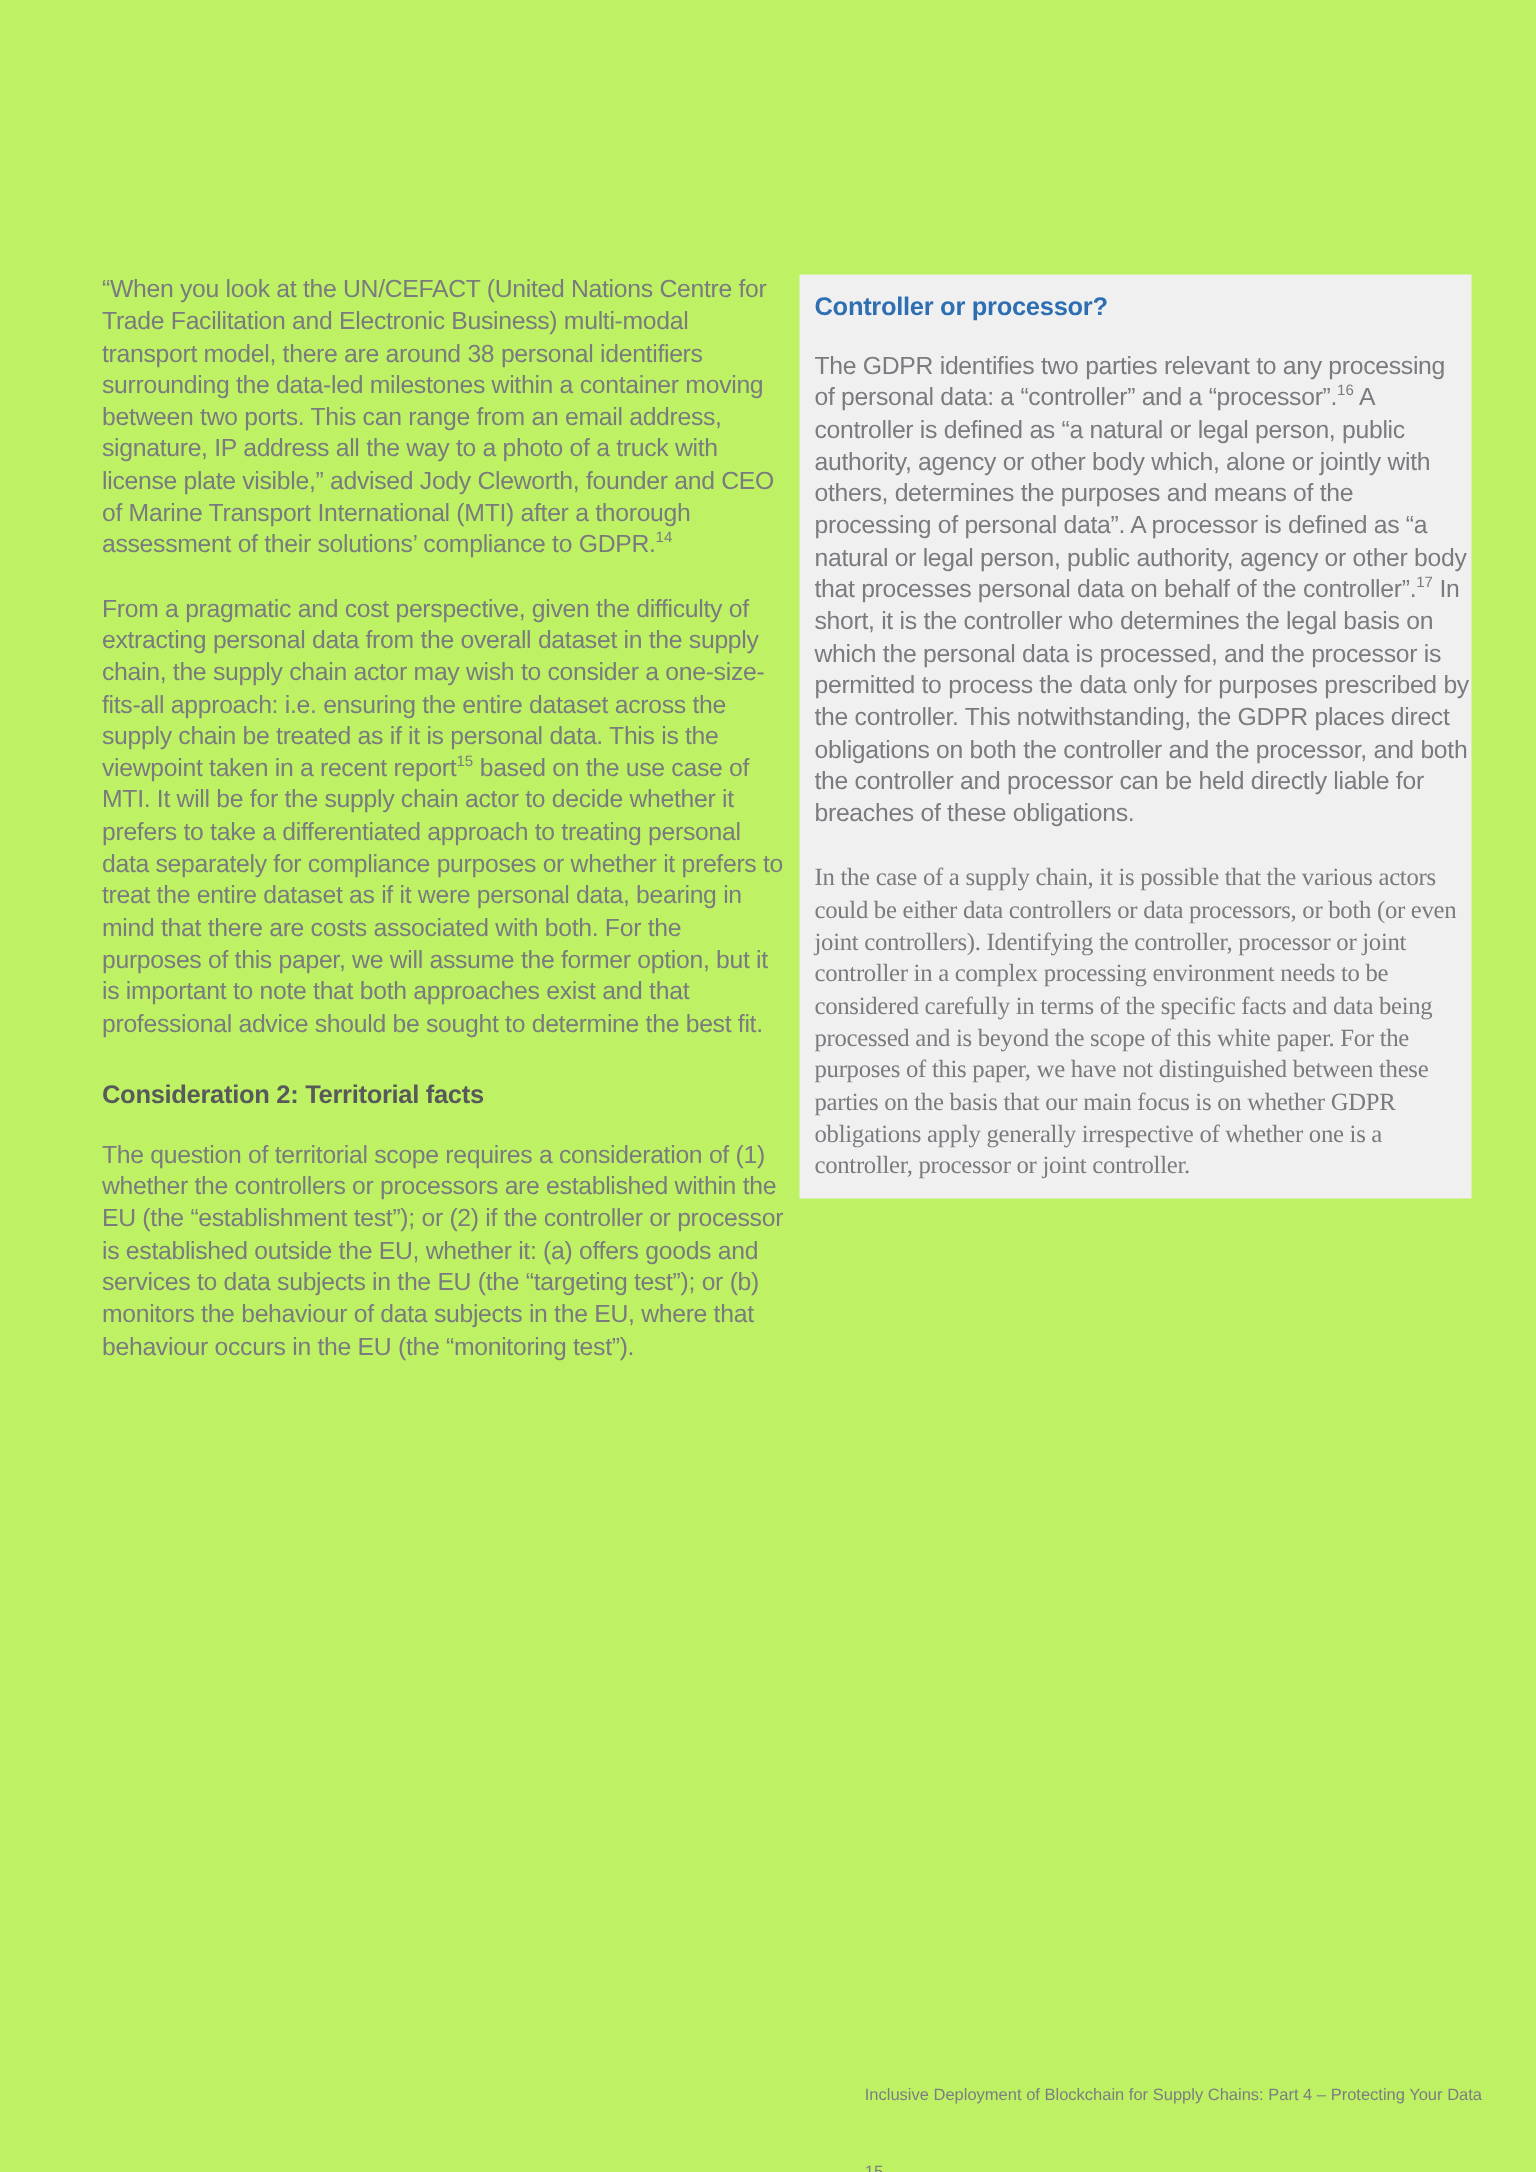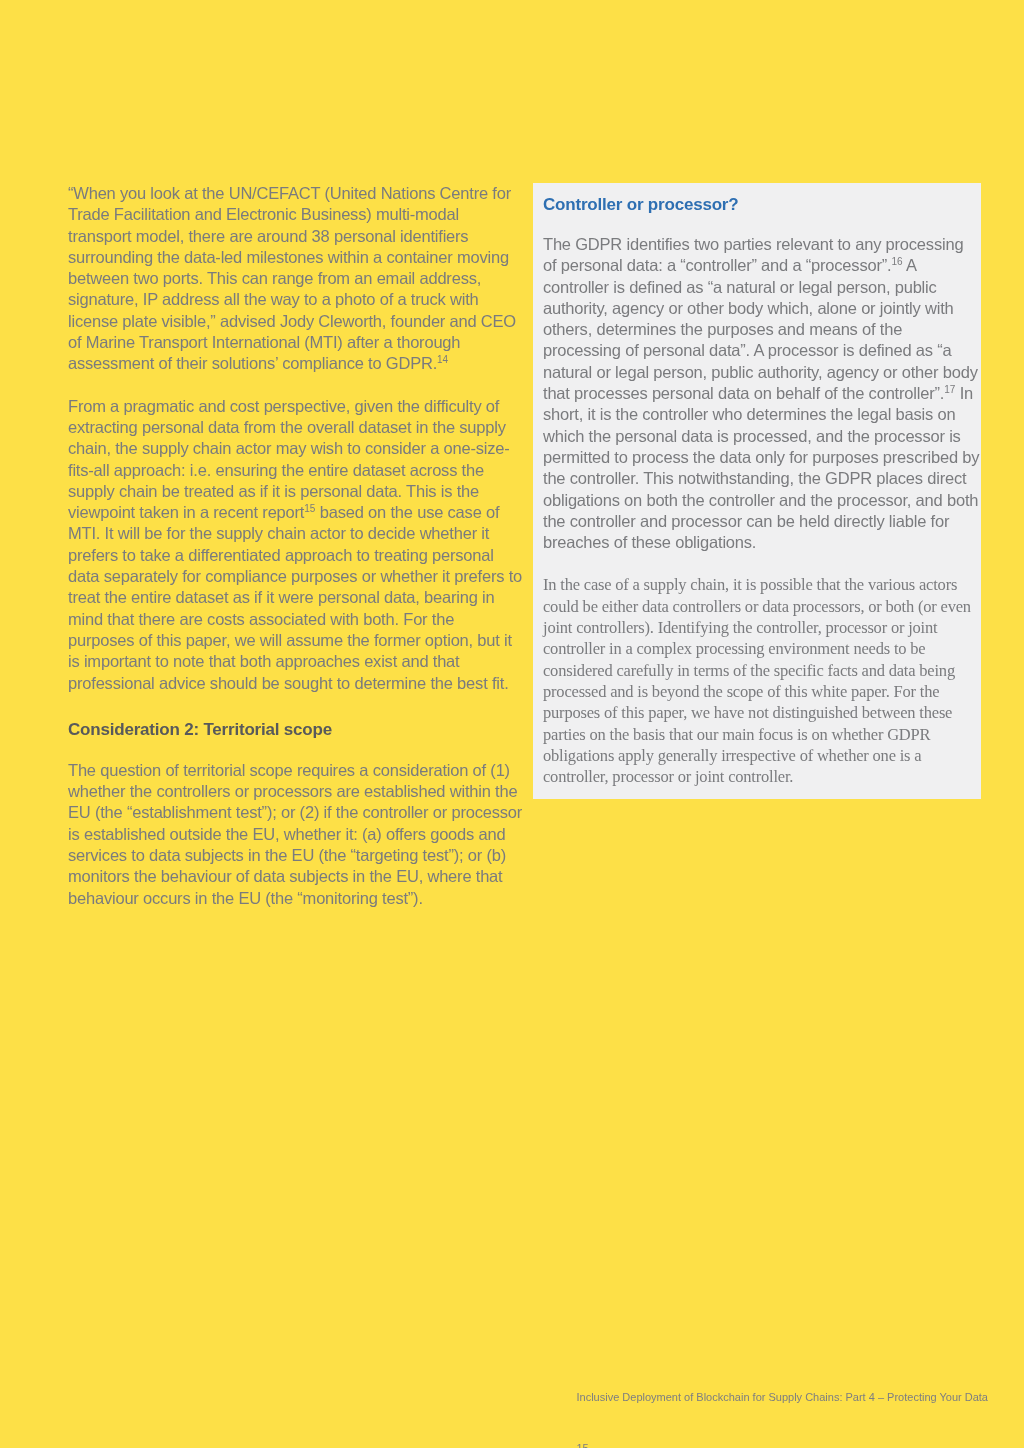--- a/index.html
+++ b/index.html
@@ -1,21 +1,21 @@
 <!DOCTYPE html>
 <html><head>
 <meta charset="utf-8">
 <style>
   * { margin: 0; padding: 0; box-sizing: border-box; }
   html, body { background: #ffffff; }
   .page {
     position: relative;
     width: 1024px;
     height: 1448px;
-    background: #fde047;
+    background: #bef264;
     overflow: hidden;
     font-family: "Liberation Sans", "DejaVu Sans", sans-serif;
   }
   .left-col {
     position: absolute;
     left: 68px;
     top: 183px;
     width: 455px;
   }
   .body-para {
@@ -76,21 +76,21 @@
 <body>
 
 <div class="page">
 
   <div class="left-col">
 
     <p class="body-para"><span>“When you look at the UN/CEFACT (United Nations Centre for Trade Facilitation and Electronic Business) multi-modal transport model, there are around 38 personal identifiers surrounding the data-led milestones within a container moving between two ports. This can range from an email address, signature, IP address all the way to a photo of a truck with license plate visible,” advised Jody Cleworth, founder and CEO of Marine Transport International (MTI) after a thorough assessment of their solutions’ compliance to GDPR.</span><sup class="fn">14</sup></p>
 
     <p class="body-para"><span>From a pragmatic and cost perspective, given the difficulty of extracting personal data from the overall dataset in the supply chain, the supply chain actor may wish to consider a one-size-fits-all approach: i.e. ensuring the entire dataset across the supply chain be treated as if it is personal data. This is the viewpoint taken in a recent report</span><sup class="fn">15</sup><span> based on the use case of MTI. It will be for the supply chain actor to decide whether it prefers to take a differentiated approach to treating personal data separately for compliance purposes or whether it prefers to treat the entire dataset as if it were personal data, bearing in mind that there are costs associated with both. For the purposes of this paper, we will assume the former option, but it is important to note that both approaches exist and that professional advice should be sought to determine the best fit.</span></p>
 
-    <h3 class="sub-heading">Consideration 2: Territorial scope</h3>
+    <h3 class="sub-heading">Consideration 2: Territorial facts</h3>
 
     <p class="body-para">The question of territorial scope requires a consideration of (1) whether the controllers or processors are established within the EU (the “establishment test”); or (2) if the controller or processor is established outside the EU, whether it: (a) offers goods and services to data subjects in the EU (the “targeting test”); or (b) monitors the behaviour of data subjects in the EU, where that behaviour occurs in the EU (the “monitoring test”).</p>
 
   </div>
 
   <div class="sidebar-box">
 
     <h3 class="sidebar-heading">Controller or processor?</h3>
 
     <p class="body-para"><span>The GDPR identifies two parties relevant to any processing of personal data: a “controller” and a “processor”.</span><sup class="fn">16</sup><span> A controller is defined as “a natural or legal person, public authority, agency or other body which, alone or jointly with others, determines the purposes and means of the processing of personal data”. A processor is defined as “a natural or legal person, public authority, agency or other body that processes personal data on behalf of the controller”.</span><sup class="fn">17</sup><span> In short, it is the controller who determines the legal basis on which the personal data is processed, and the processor is permitted to process the data only for purposes prescribed by the controller. This notwithstanding, the GDPR places direct obligations on both the controller and the processor, and both the controller and processor can be held directly liable for breaches of these obligations.</span></p>

